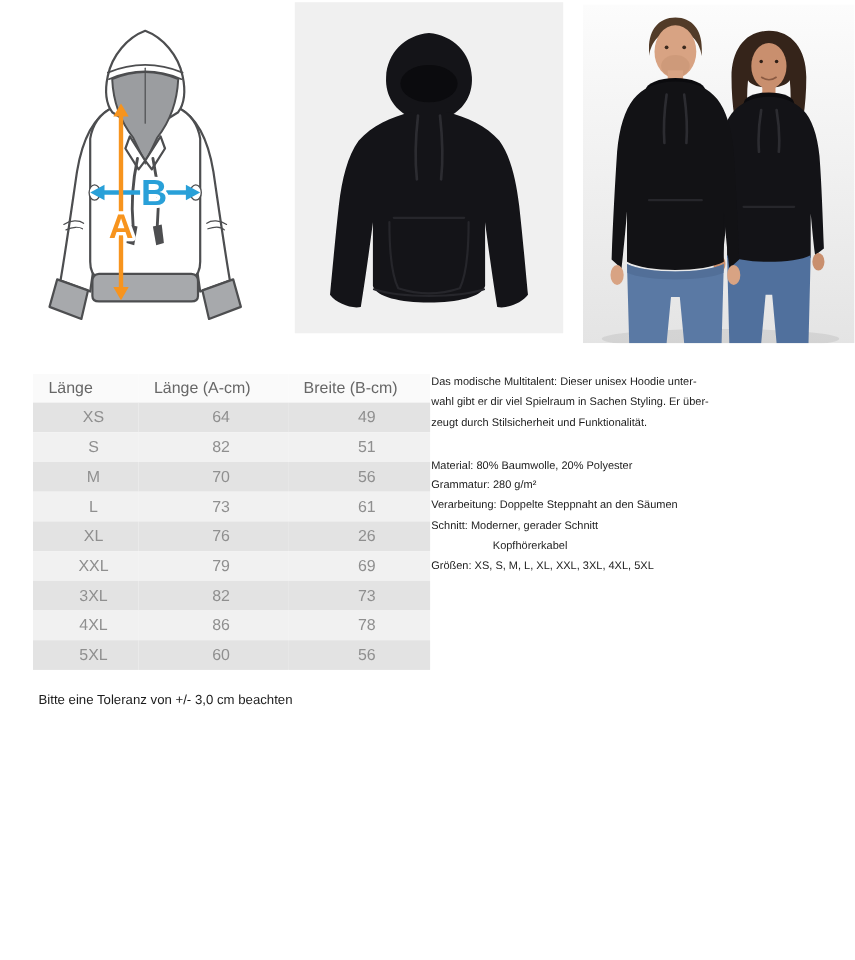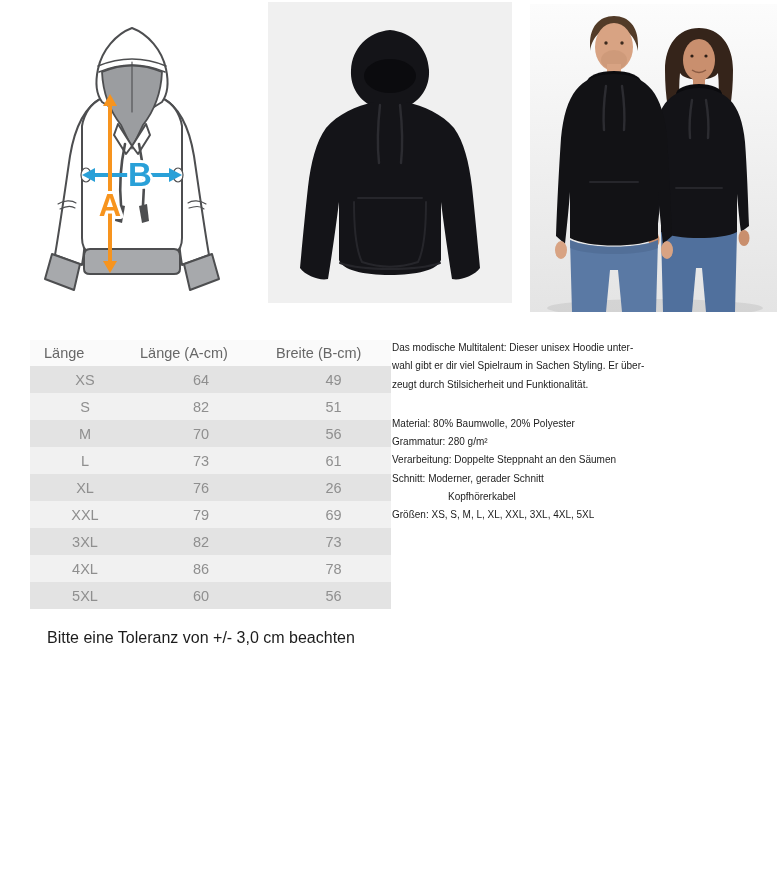--- a/index.html
+++ b/index.html
@@ -65,21 +65,21 @@
   }
   .size-table tbody tr:nth-child(odd)  td { background:var(--row-odd,#e3e3e3); }
   .size-table tbody tr:nth-child(even) td { background:var(--row-even,#f1f1f1); }
 
   
   .description { position:absolute; left:392px; top:339px; width:366px; font-size:10px; line-height:18.3px; }
   .desc-line { white-space:nowrap; }
   .specs { margin-top:21px; }
   .spec-indent { padding-left:56px; }
 
-  .tolerance { position:absolute; left:35px; top:629px; font-size:16px; color:var(--body-text,#1c1c1c);margin-left:12px; }
+  .tolerance { position:absolute; left:35px; top:629px; font-size:12px; color:var(--body-text,#1c1c1c); }
 </style>
 </head>
 <body>
 
 <div class="images-row">
 
   <figure class="diagram-fig">
     <svg viewBox="0 0 220 292">
 
       <path class="dstroke" d="M72,90 C56,98 45,118 40,148 C35,182 30,218 25,247 L52,257 C56,233 58,204 58,176 C58,148 60,116 72,96 Z"></path>

